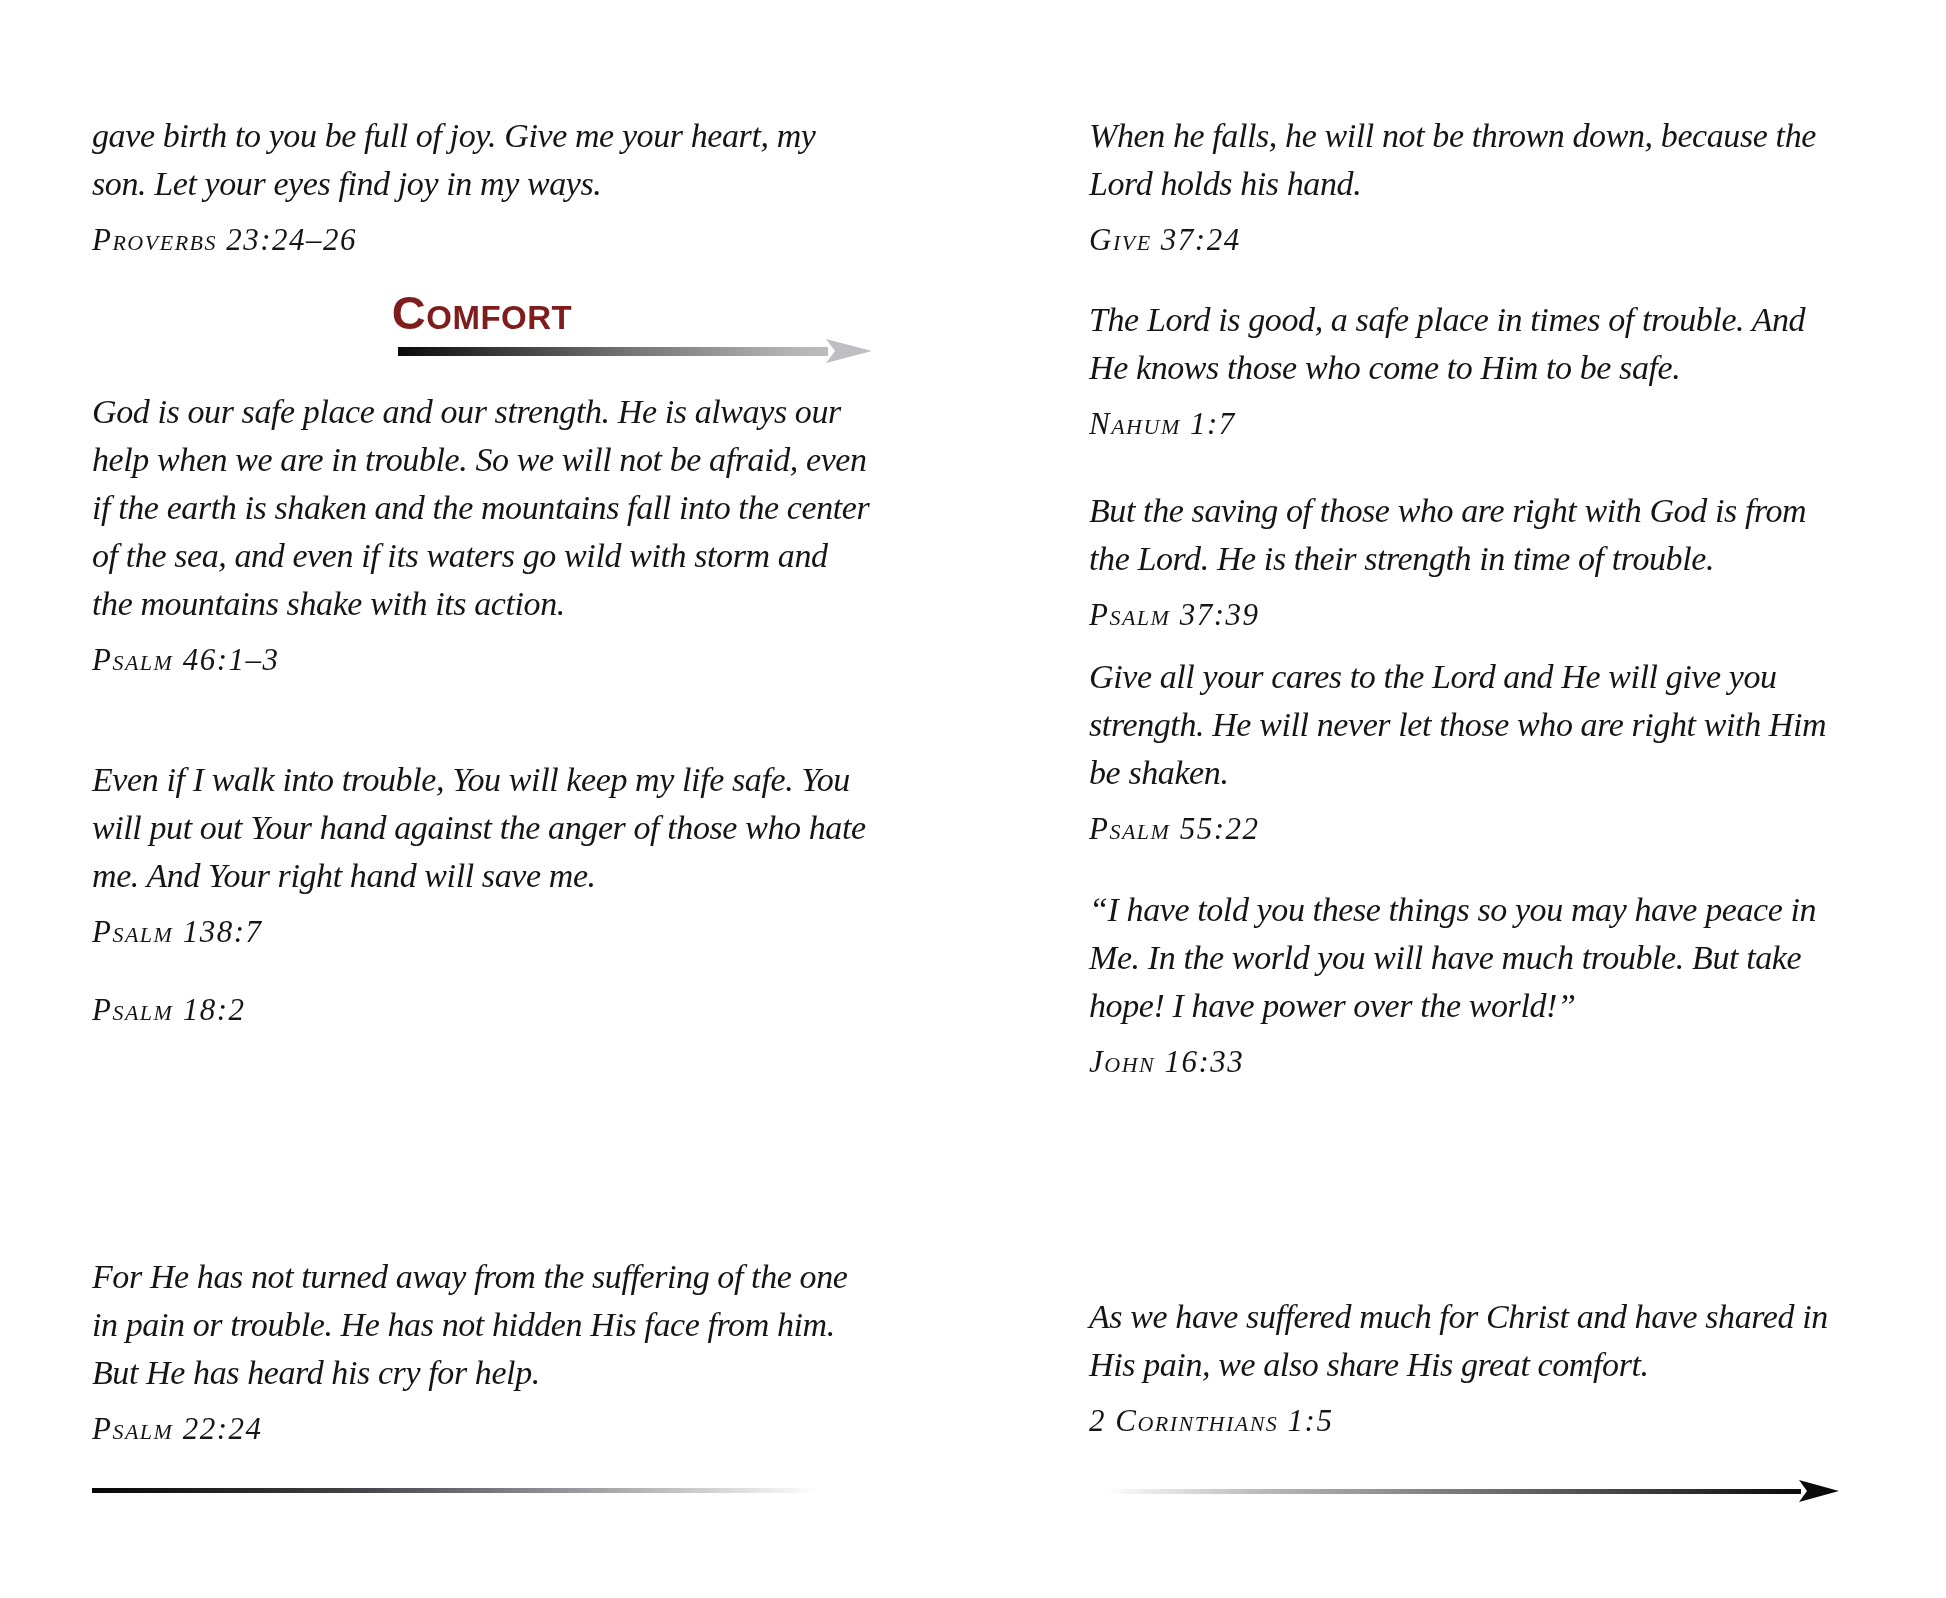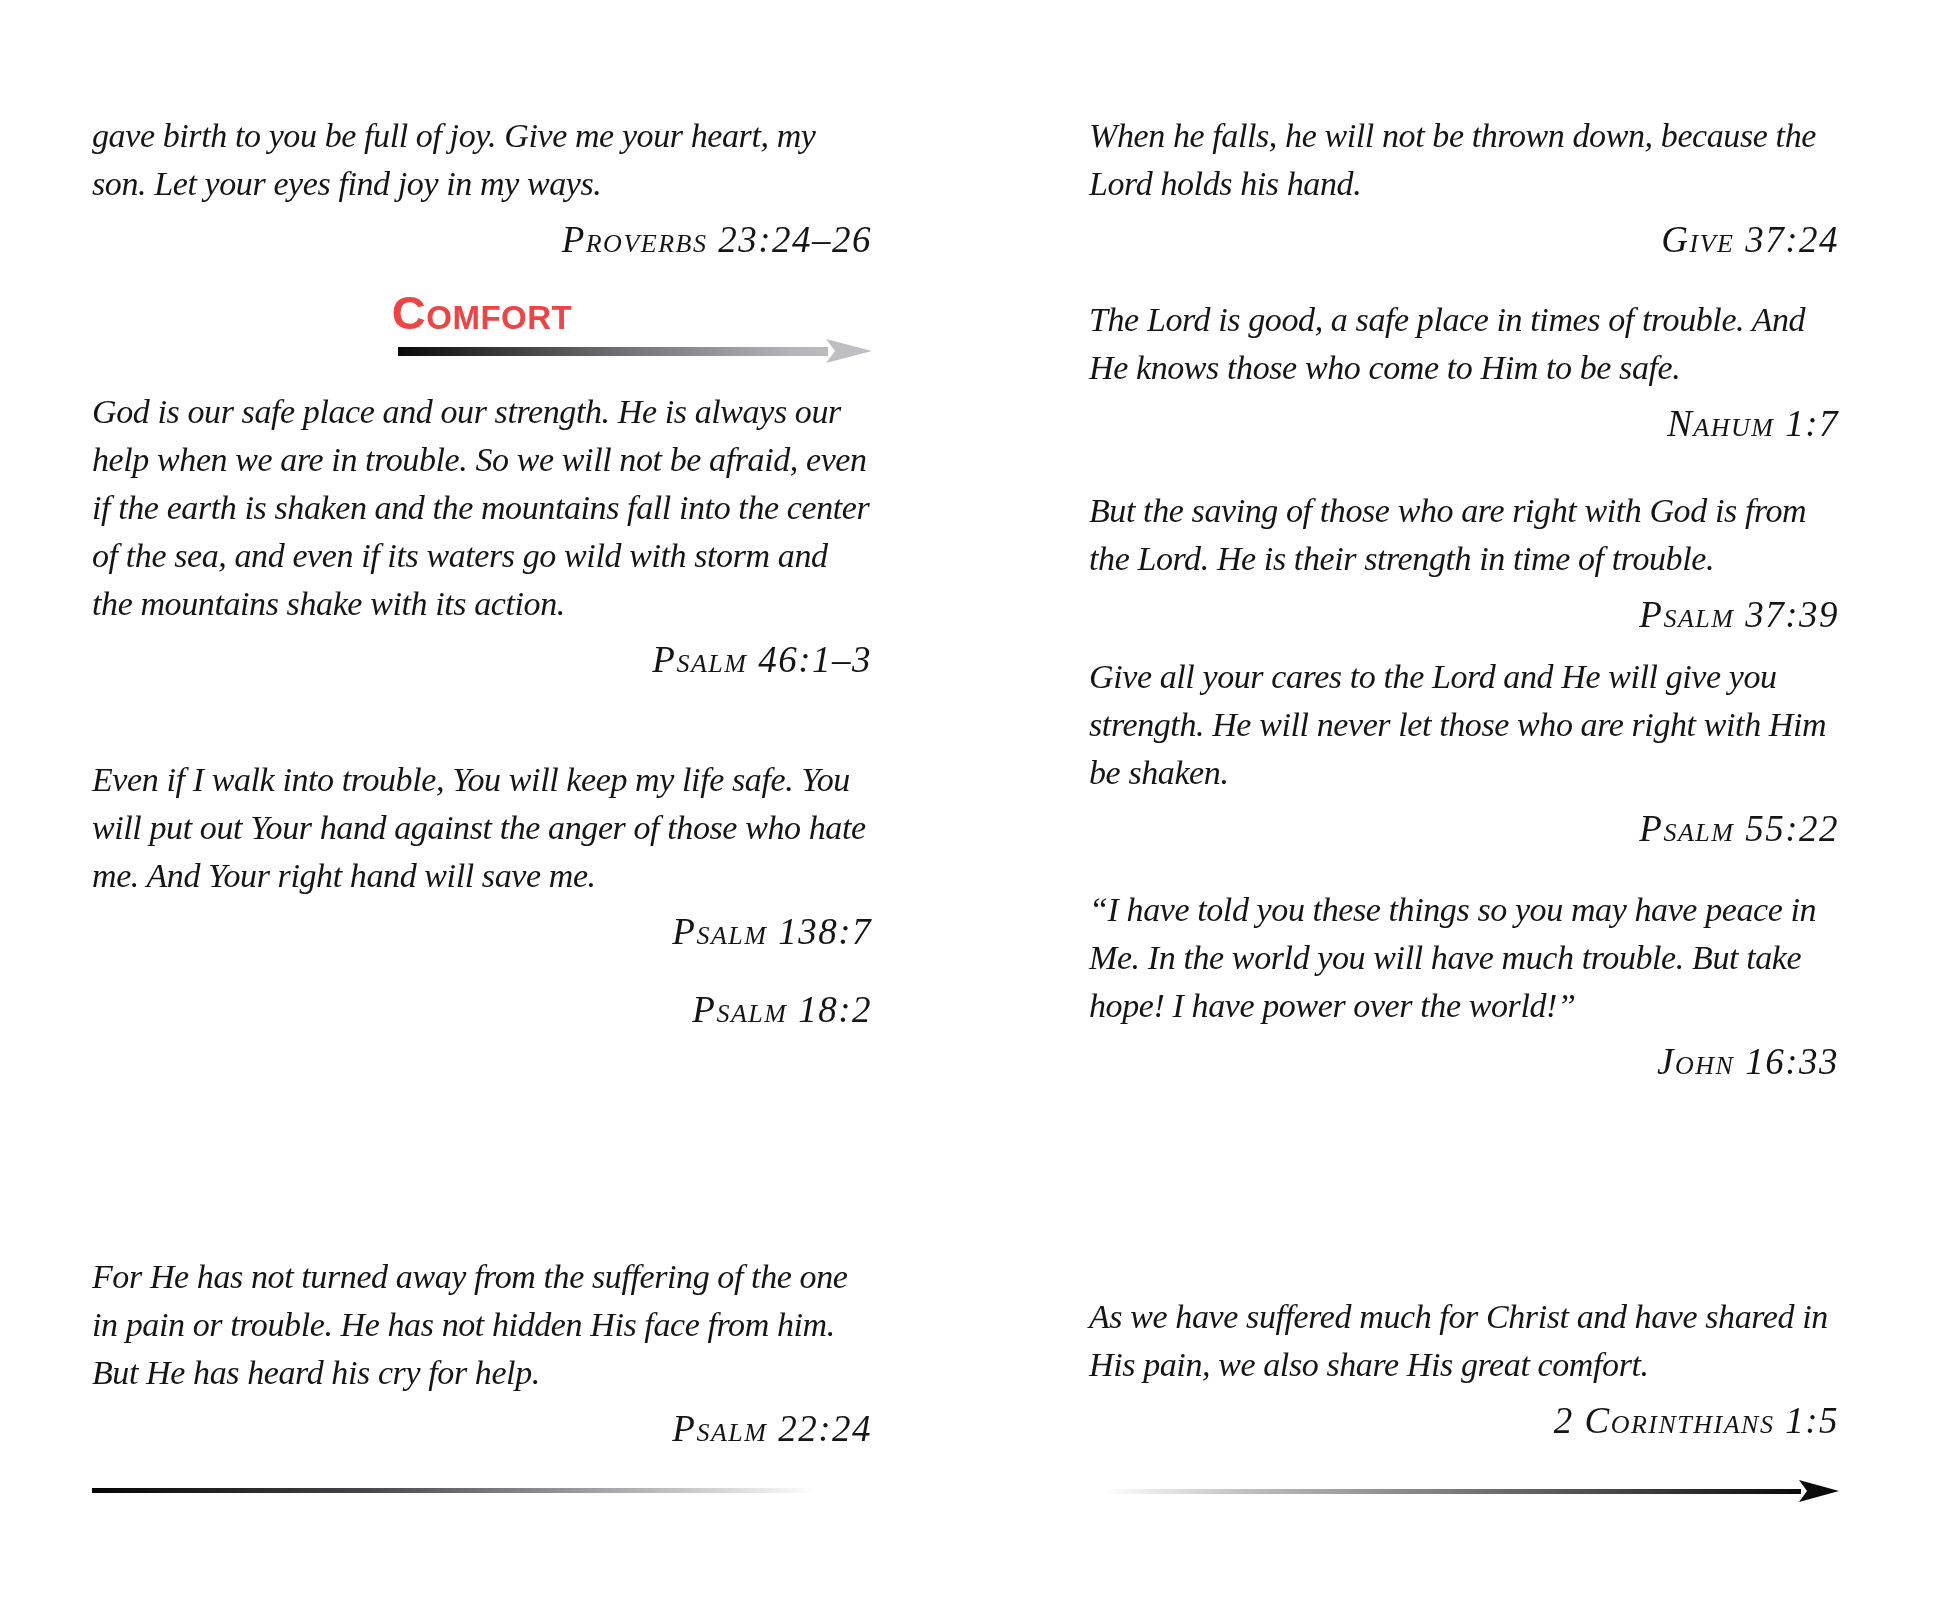--- a/index.html
+++ b/index.html
@@ -17,40 +17,39 @@
   .verse{position:absolute;width:100%;font-style:italic;}
   .vtext{
     margin:0;
     font-size:34px;
     line-height:48px;
     letter-spacing:-0.4px;
     text-align:left;
   }
   .vref{
     margin:8px 0 0 0;
-    font-size:37px;
+    font-size:31px;
     line-height:48px;
-    text-align:right;
     font-variant:small-caps;
     letter-spacing:1.5px;
   }
   
   .heading-wrap{
     position:absolute;width:100%;height:96px;
   }
   .heading-text{
     position:absolute;
     left:0;right:0;top:0;
     text-align:center;
     font-family:"Liberation Sans","DejaVu Sans",sans-serif;
     font-weight:700;
     font-variant:small-caps;
     font-size:47px;
     line-height:50px;
-    color:#ef4444;
+    color:#7f1d1d;
     letter-spacing:0.5px;
   }
   .heading-underline{
     position:absolute;
     left:306px;right:0;top:49px;
     height:28px;
     display:flex;align-items:center;
   }
   .heading-bar{
     flex:1 1 auto;height:9px;

